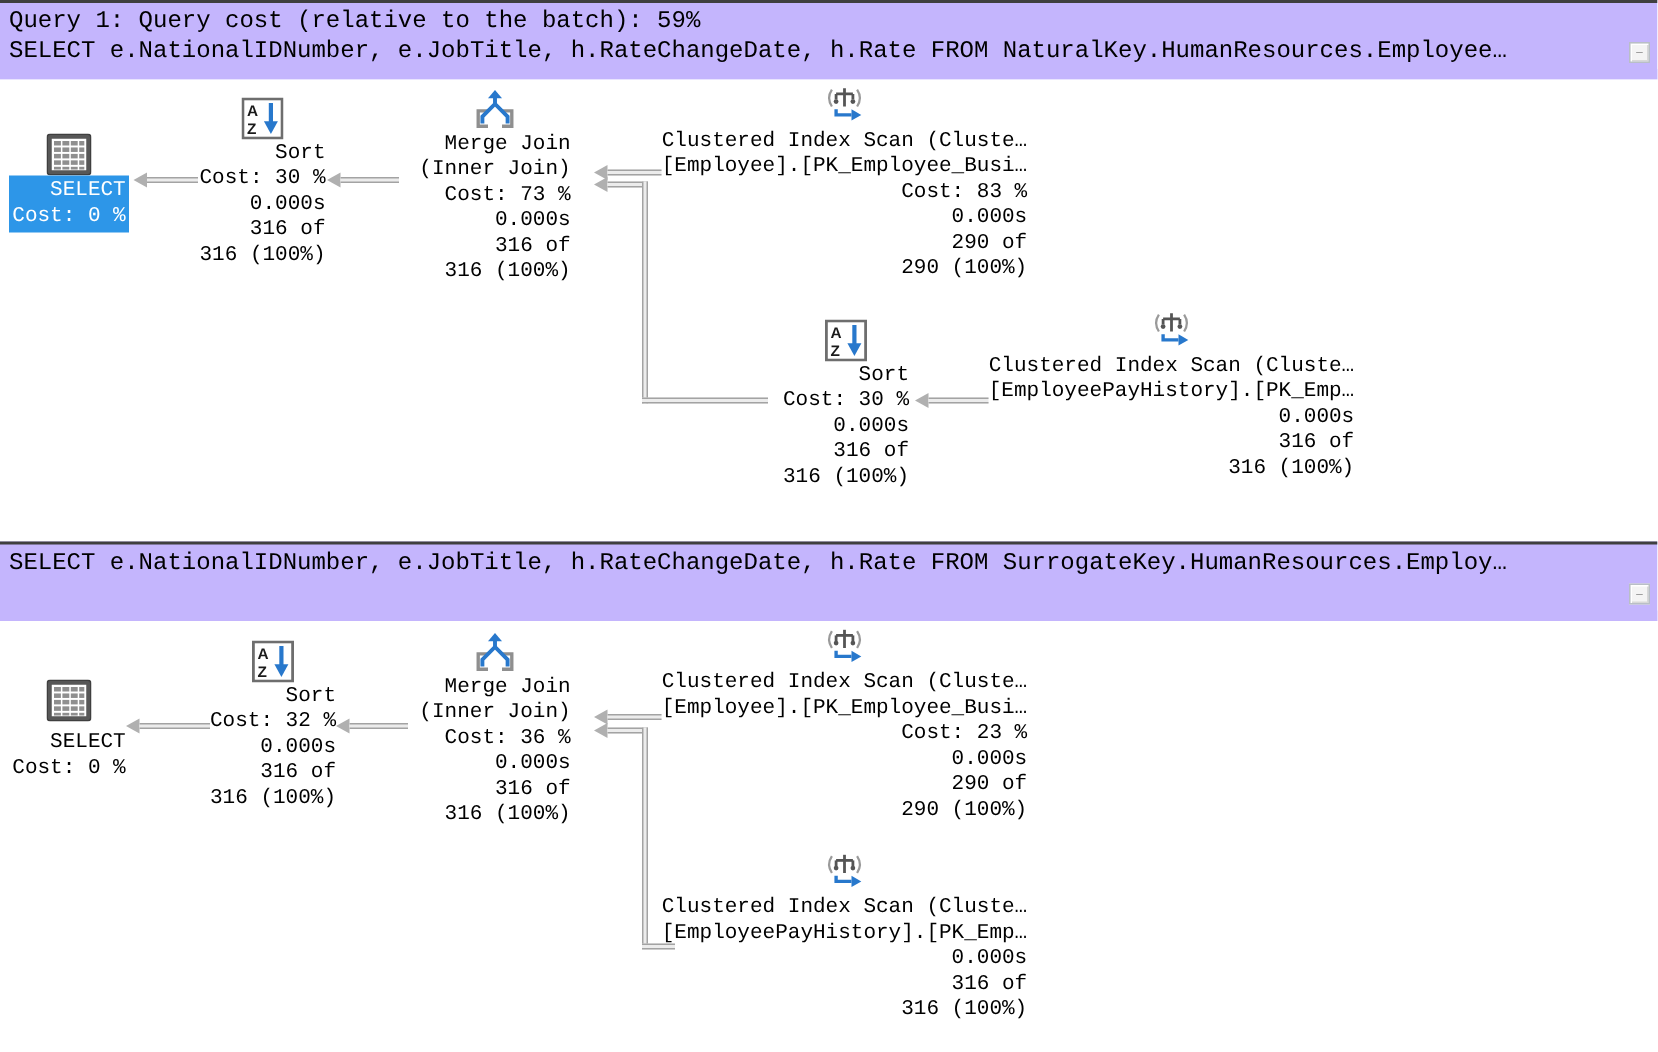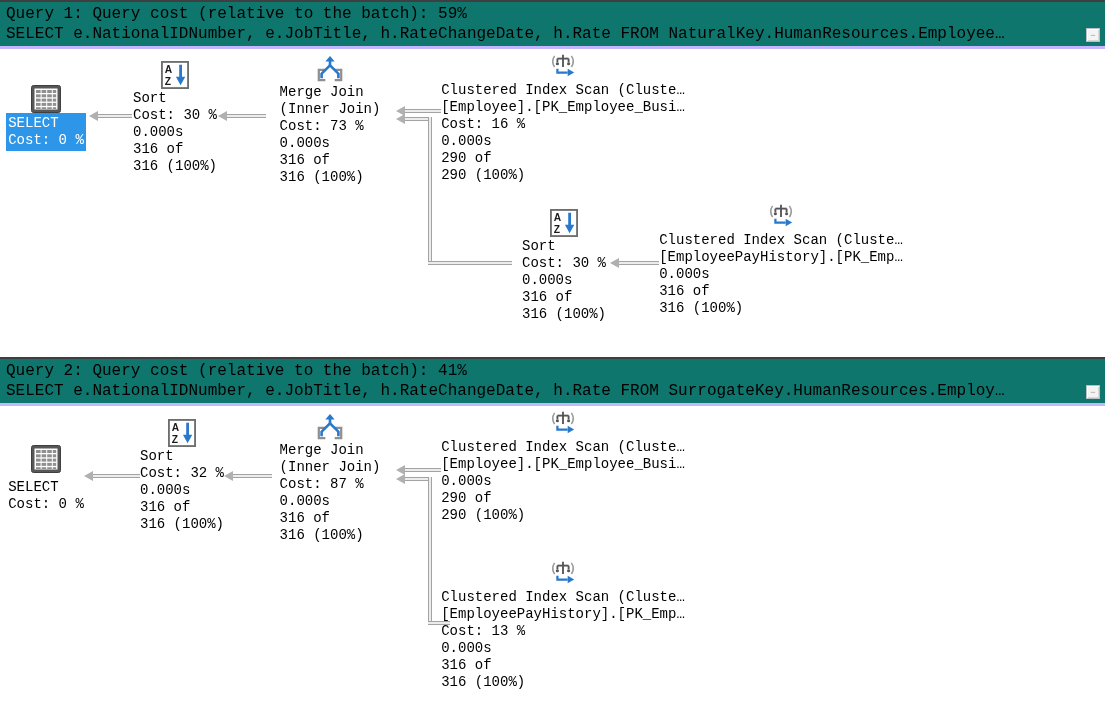--- a/index.html
+++ b/index.html
@@ -4,24 +4,24 @@
 <style>
   html,body { margin:0; padding:0; }
   body {
     width:1105px; height:701px; background:#fff; overflow:hidden;
     font-family:"Liberation Mono", monospace; color:#000;
     position:relative;
   }
   .section { position:relative; }
   .qheader {
     border-top:2px solid #3f3f3f;
-    border-bottom:3px solid #c4b5fd;
+    border-bottom:7px solid #c4b5fd;
     padding:2px 6px 1px 6px;
     position:relative;
-    background:#0f766e;
+    background:#c4b5fd;
     height:41px;
     box-sizing:content-box;
   }
   .qtitle, .qsql {
     font-size:16px; line-height:20px; white-space:nowrap; letter-spacing:0;
   }
   .collapse-btn {
     position:absolute; right:5px; bottom:4px;
     width:14px; height:14px;
     border:1px solid #b9bfc6; background:#f4f4f4;
@@ -30,21 +30,21 @@
     text-align:center; padding:0;
     box-shadow: inset 1px 1px 0 #ffffff, inset -1px -1px 0 #d8d8d8;
     cursor:pointer;
   }
   .canvas { position:relative; background:#fff; }
   .canvas1 { height:308px; }
   .canvas2 { height:300px; }
 
   .node { position:absolute; display:flex; flex-direction:column; align-items:center; cursor:default; }
   .icon { display:flex; justify-content:center; align-items:center; }
-  .lines { text-align:left; margin-top:1px; }
+  .lines { text-align:right; margin-top:1px; }
   .line { font-size:14px; line-height:17px; height:17px; white-space:nowrap; }
   .hl-box {
     background:#2d96e8; color:#fff; padding:2px 2px; margin-top:0;
   }
   .mt6 { margin-top:6px; }
 
   
   .hl-seg { position:absolute; height:2px; background:#ececec;
     border-top:1px solid #a3a3a3; border-bottom:1px solid #a3a3a3; }
   .vl-seg { position:absolute; width:2px; background:#ececec;
@@ -150,21 +150,21 @@
           <line x1="22" y1="6" x2="22" y2="10" stroke="#555" stroke-width="2"></line>
           <circle cx="10" cy="11.5" r="1.7" fill="#555"></circle>
           <circle cx="22" cy="11.5" r="1.7" fill="#555"></circle>
           <path d="M10,17 v4 h11" fill="none" stroke="#2878cc" stroke-width="2.4"></path>
           <polygon points="21,17 21,25 28,21" fill="#2878cc"></polygon>
         </svg>
       </div>
       <div class="lines">
         <div class="line">Clustered Index Scan (Cluste…</div>
         <div class="line">[Employee].[PK_Employee_Busi…</div>
-        <div class="line">Cost: 16 %</div>
+        <div class="line">Cost: 83 %</div>
         <div class="line">0.000s</div>
         <div class="line">290 of</div>
         <div class="line">290 (100%)</div>
       </div>
     </div>
 
     <div class="node" style="left:504px; top:160px; width:120px;">
       <div class="icon">
         <svg width="28" height="28" viewBox="0 0 30 30">
           <rect x="1" y="1" width="28" height="28" fill="#ffffff" stroke="#6e6e6e" stroke-width="2"></rect>
@@ -221,21 +221,20 @@
     <div class="vl-seg" style="left:428px; top:68px; height:148px;"></div>
     <div class="hl-seg" style="left:428px; top:212px; width:84px;"></div>
 
     <div class="ahead" style="left:610px; top:209px;"></div>
     <div class="hl-seg" style="left:619px; top:212px; width:40px;"></div>
   </div>
 </div>
 
 <div class="section">
   <div class="qheader">
-    <div class="qtitle">Query 2: Query cost (relative to the batch): 41%</div>
     <div class="qsql">SELECT e.NationalIDNumber, e.JobTitle, h.RateChangeDate, h.Rate FROM SurrogateKey.HumanResources.Employ…</div>
     <button class="collapse-btn">−</button>
   </div>
 
   <div class="canvas canvas2">
 
     <div class="node" style="left:0px; top:39px; width:92px;">
       <div class="icon">
         <svg width="30" height="28" viewBox="0 0 30 28">
           <rect x="0.5" y="0.5" width="29" height="27" rx="2" fill="#575757" stroke="#3f3f3f"></rect>
@@ -295,21 +294,21 @@
           <path d="M10,16 H3 V27 H10" fill="none" stroke="#8f8f8f" stroke-width="2.4"></path>
           <path d="M20,16 H27 V27 H20" fill="none" stroke="#8f8f8f" stroke-width="2.4"></path>
           <polyline points="6,25 6,20 15,11 24,20 24,25" fill="none" stroke="#2878cc" stroke-width="2.8"></polyline>
           <line x1="15" y1="12" x2="15" y2="6" stroke="#2878cc" stroke-width="2.8"></line>
           <polygon points="10,7 20,7 15,1" fill="#2878cc"></polygon>
         </svg>
       </div>
       <div class="lines">
         <div class="line">Merge Join</div>
         <div class="line">(Inner Join)</div>
-        <div class="line">Cost: 87 %</div>
+        <div class="line">Cost: 36 %</div>
         <div class="line">0.000s</div>
         <div class="line">316 of</div>
         <div class="line">316 (100%)</div>
       </div>
     </div>
 
     <div class="node" style="left:438px; top:4px; width:250px;">
       <div class="icon">
         <svg width="30" height="28" viewBox="0 0 32 30">
           <path d="M7,3 Q3,9 7,15" fill="none" stroke="#9a9a9a" stroke-width="1.6"></path>
@@ -320,20 +319,21 @@
           <line x1="22" y1="6" x2="22" y2="10" stroke="#555" stroke-width="2"></line>
           <circle cx="10" cy="11.5" r="1.7" fill="#555"></circle>
           <circle cx="22" cy="11.5" r="1.7" fill="#555"></circle>
           <path d="M10,17 v4 h11" fill="none" stroke="#2878cc" stroke-width="2.4"></path>
           <polygon points="21,17 21,25 28,21" fill="#2878cc"></polygon>
         </svg>
       </div>
       <div class="lines">
         <div class="line">Clustered Index Scan (Cluste…</div>
         <div class="line">[Employee].[PK_Employee_Busi…</div>
+        <div class="line">Cost: 23 %</div>
         <div class="line">0.000s</div>
         <div class="line">290 of</div>
         <div class="line">290 (100%)</div>
       </div>
     </div>
 
     <div class="node" style="left:438px; top:154px; width:250px;">
       <div class="icon">
         <svg width="30" height="28" viewBox="0 0 32 30">
           <path d="M7,3 Q3,9 7,15" fill="none" stroke="#9a9a9a" stroke-width="1.6"></path>
@@ -344,21 +344,20 @@
           <line x1="22" y1="6" x2="22" y2="10" stroke="#555" stroke-width="2"></line>
           <circle cx="10" cy="11.5" r="1.7" fill="#555"></circle>
           <circle cx="22" cy="11.5" r="1.7" fill="#555"></circle>
           <path d="M10,17 v4 h11" fill="none" stroke="#2878cc" stroke-width="2.4"></path>
           <polygon points="21,17 21,25 28,21" fill="#2878cc"></polygon>
         </svg>
       </div>
       <div class="lines">
         <div class="line">Clustered Index Scan (Cluste…</div>
         <div class="line">[EmployeePayHistory].[PK_Emp…</div>
-        <div class="line">Cost: 13 %</div>
         <div class="line">0.000s</div>
         <div class="line">316 of</div>
         <div class="line">316 (100%)</div>
       </div>
     </div>
 
     <div class="ahead" style="left:84px; top:65px;"></div>
     <div class="hl-seg" style="left:93px; top:68px; width:47px;"></div>
 
     <div class="ahead" style="left:224px; top:65px;"></div>

